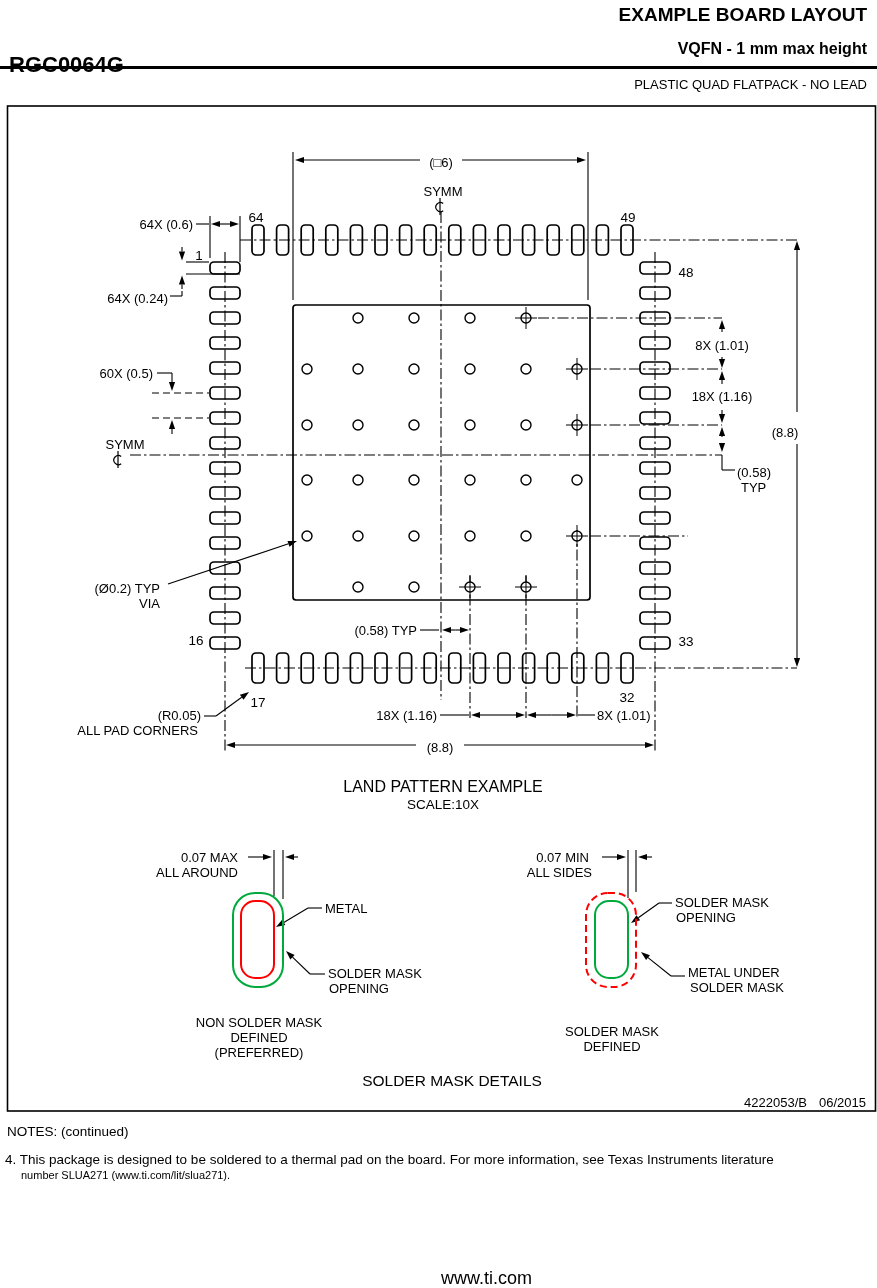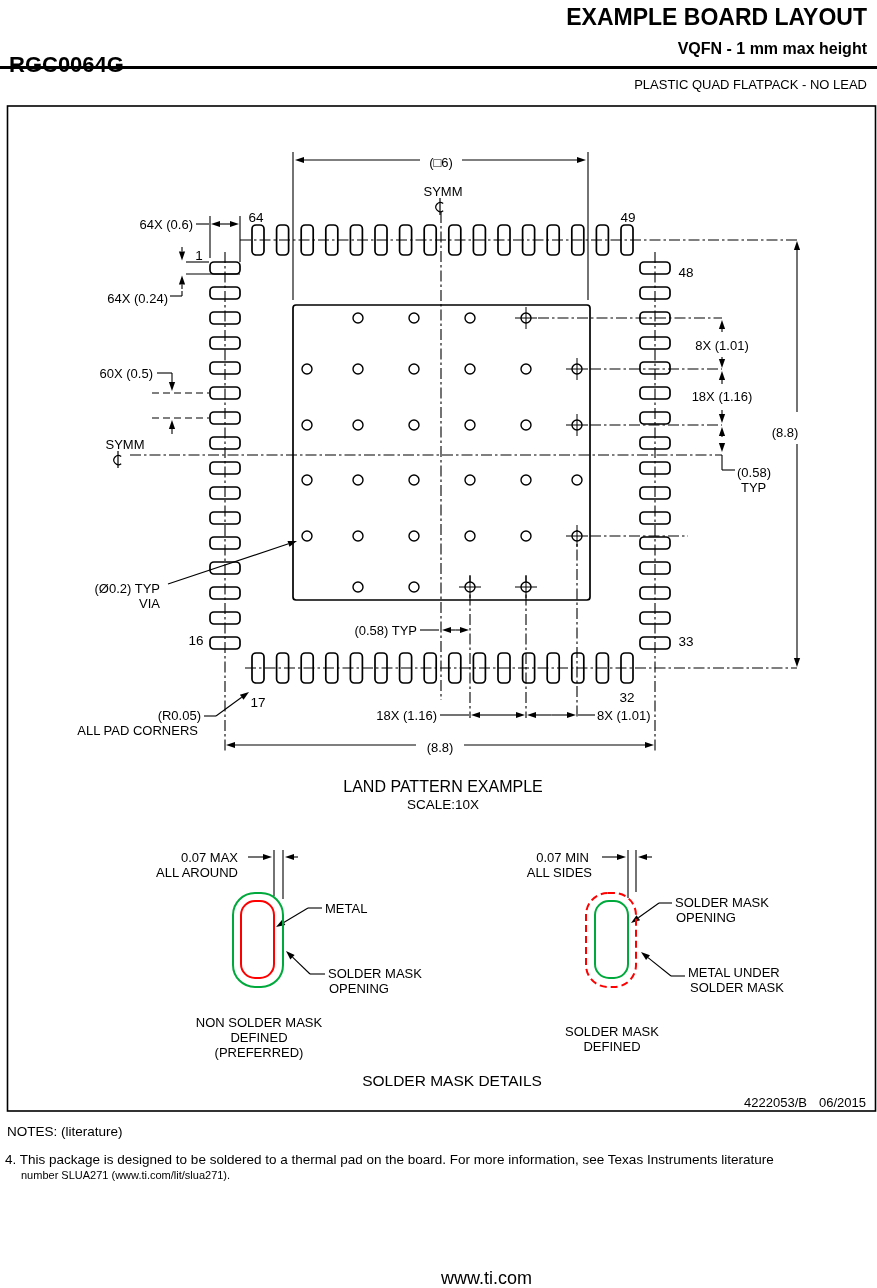--- a/index.html
+++ b/index.html
@@ -1,19 +1,19 @@
 <!DOCTYPE html>
 <html><head>
 <meta charset="utf-8">
 <style>
   html,body{margin:0;padding:0;background:#fff;}
   #page{position:relative;width:877px;height:1288px;background:#fff;overflow:hidden;
         font-family:"Liberation Sans","DejaVu Sans",sans-serif;color:#000;}
   .abs{position:absolute;}
-  #doc-title{top:4px;right:10px;font-size:23px;font-weight:bold;}
+  #doc-title{top:4px;right:10px;font-size:19px;font-weight:bold;}
   #part-number{top:52px;left:9px;font-size:22px;font-weight:bold;}
   #package-spec{top:40px;right:10px;font-size:16px;font-weight:bold;}
   #header-rule{top:66px;left:0;right:0;height:3px;background:#000;}
   #package-desc{top:77px;right:10px;font-size:13px;}
   #notes-heading{top:1124px;left:7px;font-size:13.5px;}
   #note4-l1{top:1152px;left:5px;font-size:13.5px;text-align:center;}
   #note4-l2{top:1169px;left:21px;font-size:11px;}
   #website{top:1268px;left:0;width:877px;text-align:center;font-size:18px;margin-left:48px;}
   svg text{font-family:"Liberation Sans","DejaVu Sans",sans-serif;fill:#000;font-size:13px;}
   svg .f14{font-size:13.5px;}
@@ -328,18 +328,18 @@
     <text x="676" y="922" text-anchor="start">OPENING</text>
     <text x="688" y="977" text-anchor="start">METAL UNDER</text>
     <text x="690" y="992" text-anchor="start">SOLDER MASK</text>
     <text x="612" y="1036" text-anchor="middle">SOLDER MASK</text>
     <text x="612" y="1051" text-anchor="middle">DEFINED</text>
     <text class="f15" x="452" y="1086" text-anchor="middle">SOLDER MASK DETAILS</text>
 
     <text x="866" y="1107" text-anchor="end"><tspan>4222053/B</tspan><tspan dx="12">06/2015</tspan></text>
   </svg>
 
-  <div class="abs" id="notes-heading">NOTES: (literature)</div>
+  <div class="abs" id="notes-heading">NOTES: (continued)</div>
   <div class="abs" id="note4-l1">4. This package is designed to be soldered to a thermal pad on the board. For more information, see Texas Instruments literature</div>
   <div class="abs" id="note4-l2">number SLUA271 (www.ti.com/lit/slua271).</div>
   <div class="abs" id="website">www.ti.com</div>
 
 </div>
 
 </body></html>

